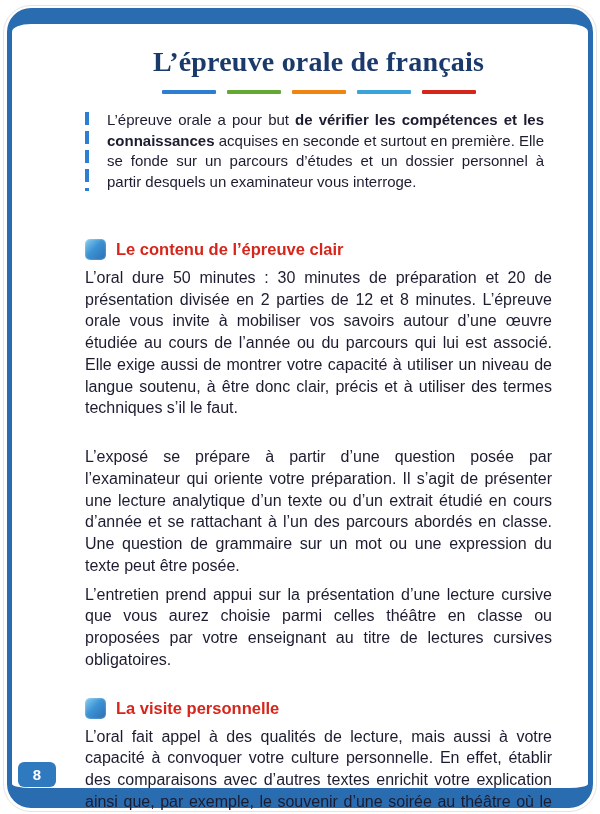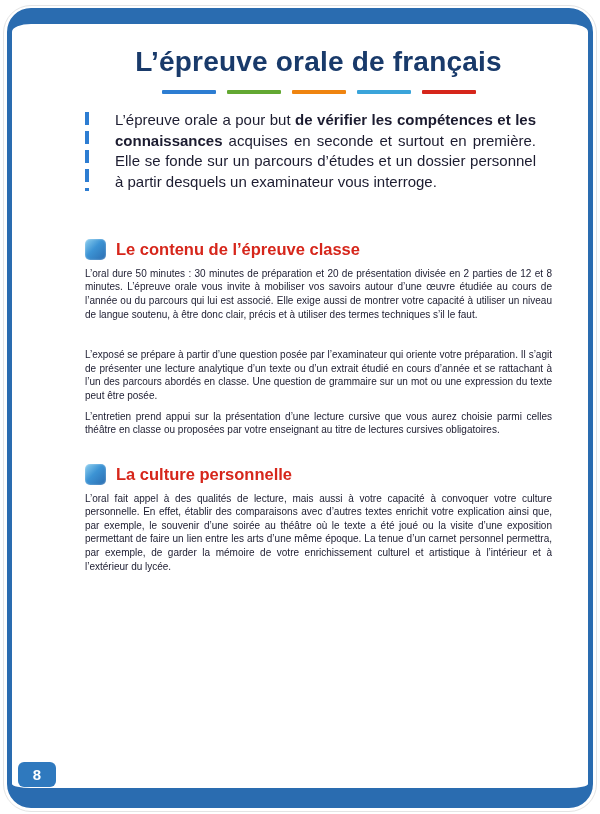--- a/index.html
+++ b/index.html
@@ -19,47 +19,48 @@
     border:solid var(--color-frame,#2a6cb0);
     border-width:16px 5px 20px 5px;
     border-radius:24px;
     box-sizing:border-box;background:#ffffff;
   }
   .content{padding:22px 36px 0 73px;}
   h1.title{
     margin:0;text-align:center;
     font-size:28px;font-weight:bold;letter-spacing:.2px;
     color:var(--color-title,#193a6a);
+    font-family:Liberation Serif, serif;
   }
   .divider{display:flex;justify-content:center;gap:11px;margin-top:12px;}
   .divider .seg{width:54px;height:4px;border-radius:1px;display:block;}
   .intro{
     position:relative;margin-top:16px;padding-left:14px;
     font-size:15px;line-height:1.38;text-align:justify;
   }
   .intro .bar{
     position:absolute;left:0;top:2px;bottom:2px;width:4px;
     background:repeating-linear-gradient(to bottom,
       var(--color-bar,#2d7dd2) 0 13px, transparent 13px 19px);
   }
-  .intro p{margin:16px;}
+  .intro p{margin:8px;}
   section.sec{margin-top:27px;}
   section.sec.first{margin-top:46px;}
   .sec-head{display:flex;align-items:center;gap:10px;}
   .bullet{
     width:21px;height:21px;border-radius:5px;flex:0 0 auto;
     background:linear-gradient(135deg,#8ed0f0 0%,#3c93d4 45%,var(--color-frame,#1a67ae) 100%);
     box-shadow:inset 0 0 2px rgba(255,255,255,.55);
   }
   h2.sec-title{
     margin:0;font-size:16.5px;font-weight:bold;
     color:var(--color-heading,#d6261b);
   }
   section.sec p{
-    margin:7px 0 0;font-size:10px;line-height:1.36;text-align:justify;
+    margin:7px 0 0;font-size:16px;line-height:1.36;text-align:justify;
   }
   .page-tab{
     position:absolute;left:18px;bottom:27px;
     width:38px;height:25px;border-radius:6px;
     background:var(--color-tab,#2f79be);
     color:#ffffff;font-weight:bold;font-size:15px;
     display:flex;align-items:center;justify-content:center;
   }
 </style>
 </head>
@@ -79,34 +80,34 @@
       </div>
 
     <div class="intro">
       <span class="bar"></span>
       <p><span>L’épreuve orale a pour but </span><strong>de vérifier les compétences et les connaissances</strong><span> acquises en seconde et surtout en première. Elle se fonde sur un parcours d’études et un dossier personnel à partir desquels un examinateur vous interroge.</span></p>
     </div>
 
     <section class="sec first">
       <div class="sec-head">
         <span class="bullet"></span>
-        <h2 class="sec-title">Le contenu de l’épreuve classe</h2>
+        <h2 class="sec-title">Le contenu de l’épreuve clair</h2>
       </div>
       <p>L’oral dure 50 minutes : 30 minutes de préparation et 20 de présentation divisée en 2 parties de 12 et 8 minutes. L’épreuve orale vous invite à mobiliser vos savoirs autour d’une œuvre étudiée au cours de l’année ou du parcours qui lui est associé. Elle exige aussi de montrer votre capacité à utiliser un niveau de langue soutenu, à être donc clair, précis et à utiliser des termes techniques s’il le faut.</p>
     </section>
 
     <section class="sec">
       <p>L’exposé se prépare à partir d’une question posée par l’examinateur qui oriente votre préparation. Il s’agit de présenter une lecture analytique d’un texte ou d’un extrait étudié en cours d’année et se rattachant à l’un des parcours abordés en classe. Une question de grammaire sur un mot ou une expression du texte peut être posée.</p>
       <p>L’entretien prend appui sur la présentation d’une lecture cursive que vous aurez choisie parmi celles théâtre en classe ou proposées par votre enseignant au titre de lectures cursives obligatoires.</p>
     </section>
 
     <section class="sec">
       <div class="sec-head">
         <span class="bullet"></span>
-        <h2 class="sec-title">La culture personnelle</h2>
+        <h2 class="sec-title">La visite personnelle</h2>
       </div>
       <p>L’oral fait appel à des qualités de lecture, mais aussi à votre capacité à convoquer votre culture personnelle. En effet, établir des comparaisons avec d’autres textes enrichit votre explication ainsi que, par exemple, le souvenir d’une soirée au théâtre où le texte a été joué ou la visite d’une exposition permettant de faire un lien entre les arts d’une même époque. La tenue d’un carnet personnel permettra, par exemple, de garder la mémoire de votre enrichissement culturel et artistique à l’intérieur et à l’extérieur du lycée.</p>
     </section>
 
   </div>
 </div>
 
 <div class="page-tab">
   <span>8</span>
 </div>

